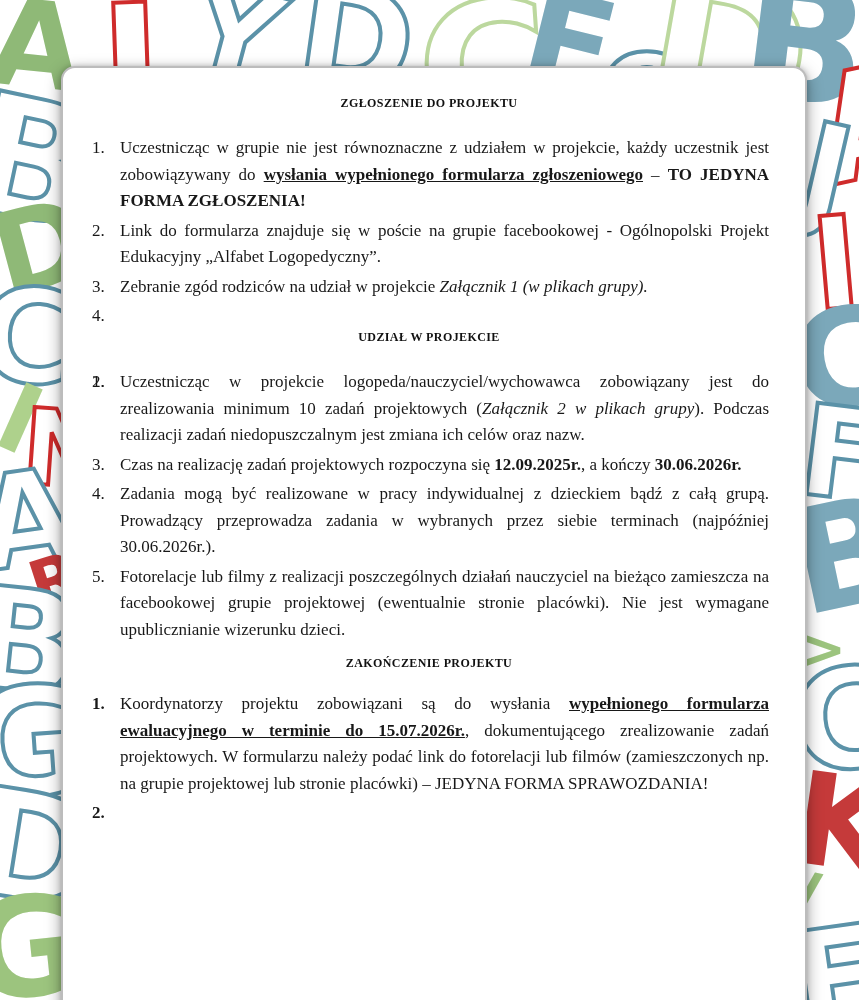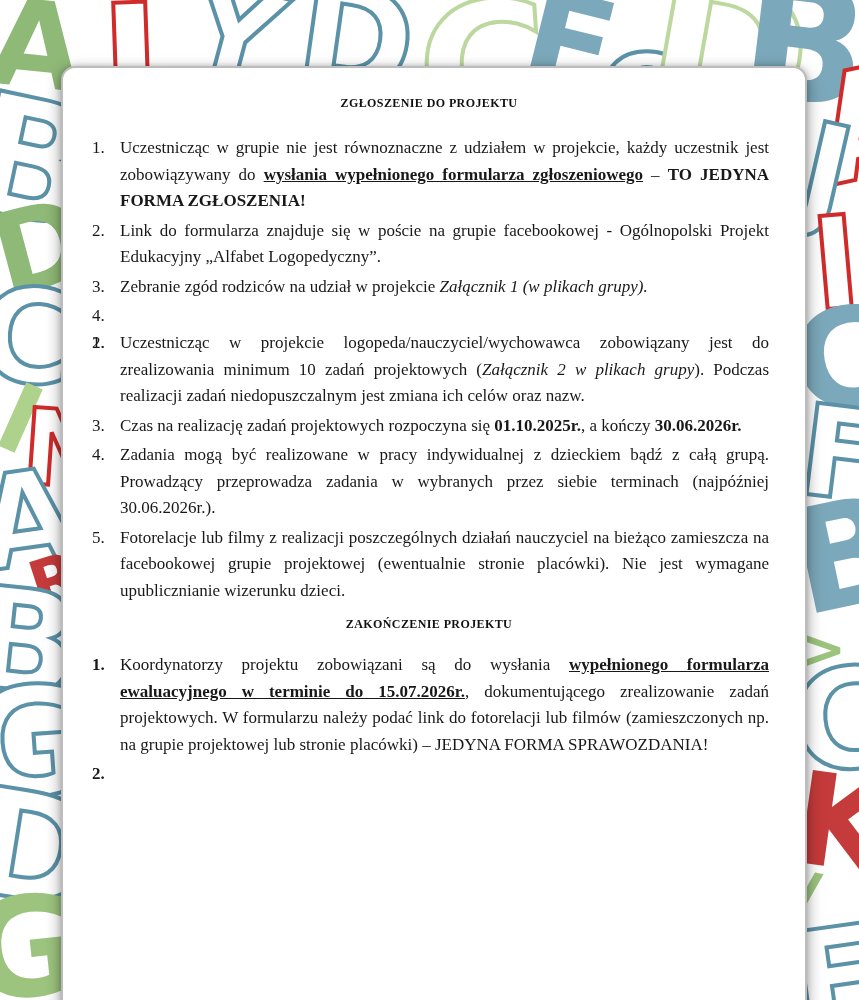--- a/index.html
+++ b/index.html
@@ -89,24 +89,25 @@
       <section class="doc-section">
         <h2 class="section-heading">ZGŁOSZENIE DO PROJEKTU</h2>
         <ol class="doc-list">
           <li><span class="num">1.</span><span>Uczestnicząc w grupie nie jest równoznaczne z udziałem w projekcie, każdy uczestnik jest zobowiązywany do </span><span class="run-bu">wysłania wypełnionego formularza zgłoszeniowego</span><span> – </span><span class="run-b">TO JEDYNA FORMA ZGŁOSZENIA!</span></li>
           <li><span class="num">2.</span><span>Link do formularza znajduje się w poście na grupie facebookowej - Ogólnopolski Projekt Edukacyjny „Alfabet Logopedyczny”.</span></li>
           <li><span class="num">3.</span><span>Zebranie zgód rodziców na udział w projekcie </span><span class="run-i">Załącznik 1 (w plikach  grupy).</span></li>
           <li><span class="num">4.</span></li>
         </ol>
       </section>
       <section class="doc-section">
+        <h2 class="section-heading">UDZIAŁ W PROJEKCIE</h2>
         <ol class="doc-list">
           <li><span class="num">1.</span></li>
           <li><span class="num">2.</span><span>Uczestnicząc w projekcie logopeda/nauczyciel/wychowawca zobowiązany jest do zrealizowania minimum 10 zadań projektowych (</span><span class="run-i">Załącznik 2 w plikach grupy</span><span>). Podczas realizacji zadań niedopuszczalnym jest zmiana ich celów oraz nazw.</span></li>
-          <li><span class="num">3.</span><span>Czas na realizację zadań projektowych rozpoczyna się </span><span class="run-b">01.10.2025r.</span><span>, a kończy </span><span class="run-b">30.06.2026r.</span></li>
+          <li><span class="num">3.</span><span>Czas na realizację zadań projektowych rozpoczyna się </span><span class="run-b">12.09.2025r.</span><span>, a kończy </span><span class="run-b">30.06.2026r.</span></li>
           <li><span class="num">4.</span><span>Zadania mogą być realizowane w pracy indywidualnej z dzieckiem bądź z całą grupą. Prowadzący przeprowadza zadania w wybranych przez siebie terminach (najpóźniej 30.06.2026r.).</span></li>
           <li><span class="num">5.</span><span>Fotorelacje lub filmy z realizacji poszczególnych działań nauczyciel na bieżąco zamieszcza na facebookowej grupie projektowej (ewentualnie stronie placówki). Nie jest wymagane upublicznianie wizerunku dzieci.</span></li>
         </ol>
       </section>
       <section class="doc-section boldnums tight">
         <h2 class="section-heading">ZAKOŃCZENIE PROJEKTU</h2>
         <ol class="doc-list">
           <li><span class="num">1.</span><span>Koordynatorzy projektu zobowiązani są do wysłania </span><span class="run-bu">wypełnionego formularza ewaluacyjnego w terminie do 15.07.2026r.</span><span>, dokumentującego zrealizowanie zadań projektowych. W formularzu należy podać link do fotorelacji lub filmów (zamieszczonych np. na grupie projektowej lub stronie placówki) – JEDYNA FORMA SPRAWOZDANIA!</span></li>
           <li><span class="num">2.</span></li>
         </ol>

